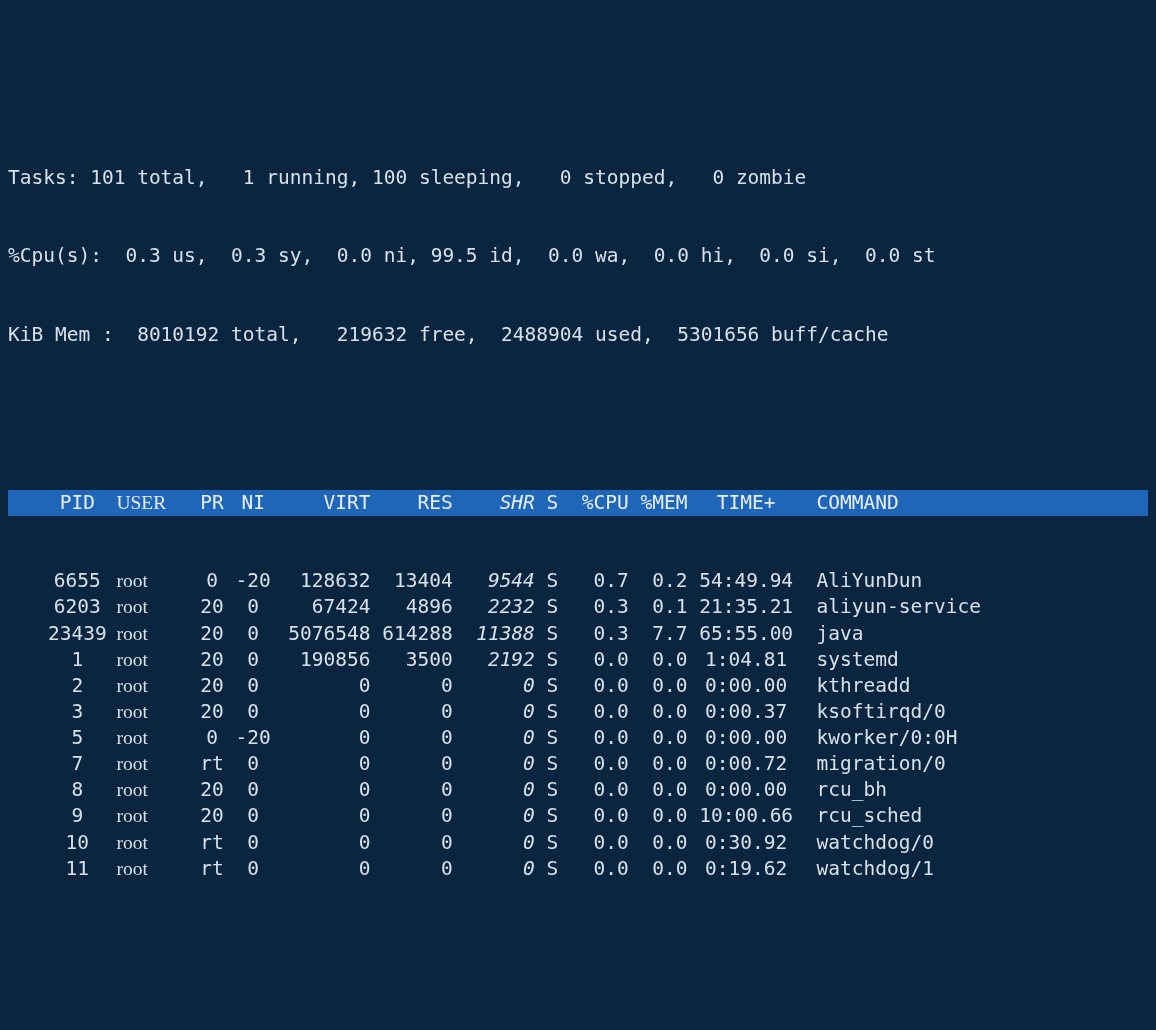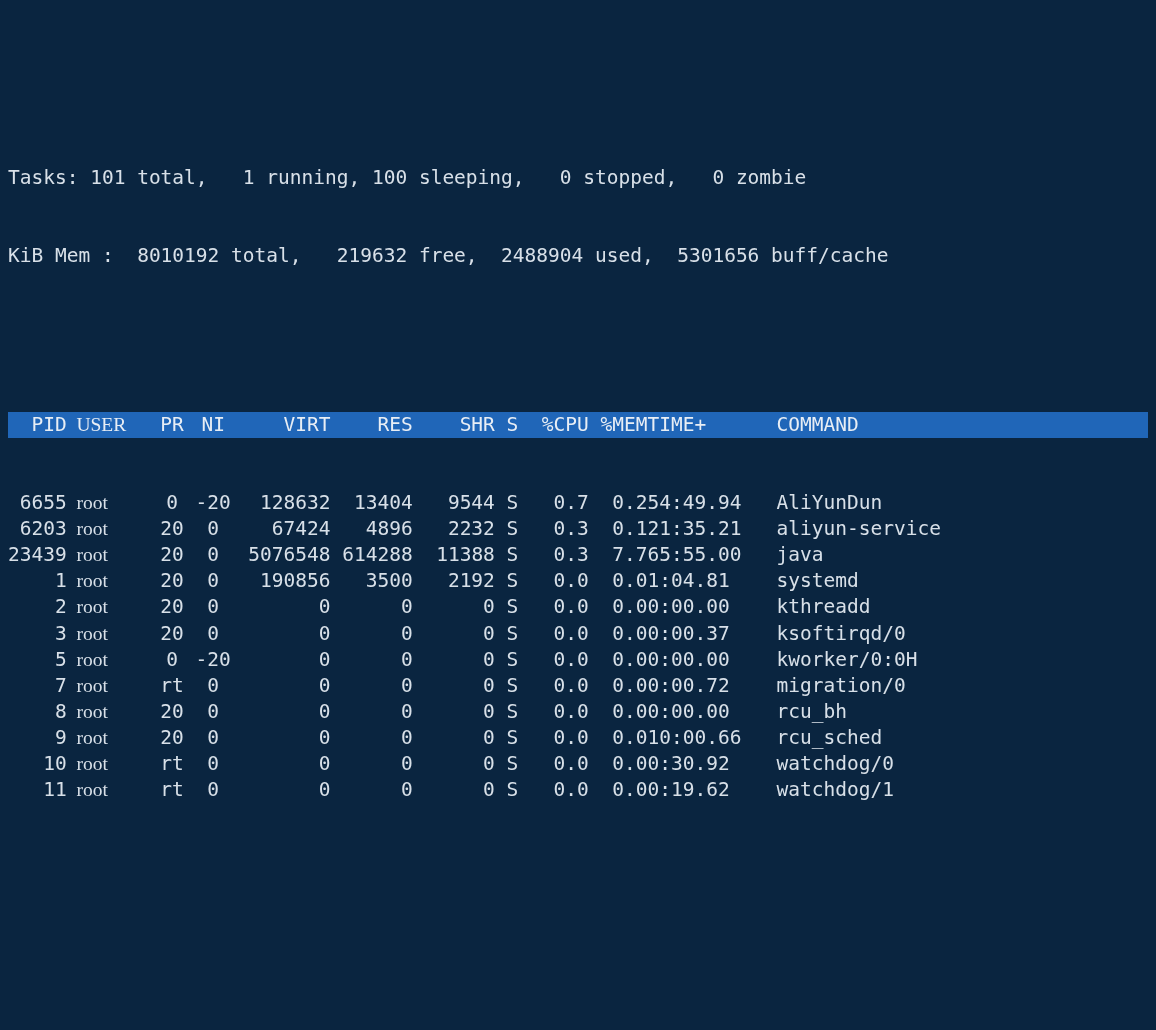--- a/index.html
+++ b/index.html
@@ -18,41 +18,42 @@
     }
     .header-row {
       background-color: #2066b8;
       color: #e8eef5;
       display: inline-block;
       padding-left: 0;
     }
     .header-row, .process-row {
       display: block;
     }
-    .col-pid    { display:inline-block; width: 5ch; text-align:right; }
+    .col-pid    { display:inline-block; width: 5ch; text-align:center;padding-left:40px; }
     .col-user   { display:inline-block; width: 9ch; text-align:left; padding-left:1ch; box-sizing:border-box;font-family:Liberation Serif, serif;}
     .col-pr     { display:inline-block; width: 3ch; text-align:center; }
     .col-ni     { display:inline-block; width: 4ch; text-align:center; }
     .col-virt   { display:inline-block; width: 8ch; text-align:right; }
     .col-res    { display:inline-block; width: 7ch; text-align:right; }
-    .col-shr    { display:inline-block; width: 7ch; text-align:right; }
+    .col-shr    { display:inline-block; width: 7ch; text-align:right;font-style:italic; }
     .col-s      { display:inline-block; width: 2ch; text-align:left; padding-left:1ch; box-sizing:border-box;}
     .col-cpu    { display:inline-block; width: 6ch; text-align:right; }
     .col-mem    { display:inline-block; width: 5ch; text-align:right; }
-    .col-time   { display:inline-block; width:10ch; text-align:left; }
+    .col-time   { display:inline-block; width:10ch; text-align:center; }
     .col-cmd    { display:inline-block; padding-left:1ch; text-align:left; }
     .spacer     { height: 0.6em; }
   </style>
 </head>
 <body>
 
 
 
 <div>
   <span class="summary-line">Tasks: 101 total,   1 running, 100 sleeping,   0 stopped,   0 zombie</span>
+  <span class="summary-line">%Cpu(s):  0.3 us,  0.3 sy,  0.0 ni, 99.5 id,  0.0 wa,  0.0 hi,  0.0 si,  0.0 st</span>
   <span class="summary-line">KiB Mem :  8010192 total,   219632 free,  2488904 used,  5301656 buff/cache</span>
 </div>
 
 <div class="spacer"></div>
 
 <div class="header-row"><span class="col-pid">PID</span><span class="col-user">USER</span><span class="col-pr">PR</span><span class="col-ni">NI</span><span class="col-virt">VIRT</span><span class="col-res">RES</span><span class="col-shr">SHR</span><span class="col-s">S</span><span class="col-cpu">%CPU</span><span class="col-mem">%MEM</span><span class="col-time">TIME+</span><span class="col-cmd">COMMAND</span></div>
 
 <div id="process-list"><div class="process-row"><span class="col-pid">6655</span><span class="col-user">root</span><span class="col-pr">0</span><span class="col-ni">-20</span><span class="col-virt">128632</span><span class="col-res">13404</span><span class="col-shr">9544</span><span class="col-s">S</span><span class="col-cpu">0.7</span><span class="col-mem">0.2</span><span class="col-time">54:49.94</span><span class="col-cmd">AliYunDun</span></div><div class="process-row"><span class="col-pid">6203</span><span class="col-user">root</span><span class="col-pr">20</span><span class="col-ni">0</span><span class="col-virt">67424</span><span class="col-res">4896</span><span class="col-shr">2232</span><span class="col-s">S</span><span class="col-cpu">0.3</span><span class="col-mem">0.1</span><span class="col-time">21:35.21</span><span class="col-cmd">aliyun-service</span></div><div class="process-row"><span class="col-pid">23439</span><span class="col-user">root</span><span class="col-pr">20</span><span class="col-ni">0</span><span class="col-virt">5076548</span><span class="col-res">614288</span><span class="col-shr">11388</span><span class="col-s">S</span><span class="col-cpu">0.3</span><span class="col-mem">7.7</span><span class="col-time">65:55.00</span><span class="col-cmd">java</span></div><div class="process-row"><span class="col-pid">1</span><span class="col-user">root</span><span class="col-pr">20</span><span class="col-ni">0</span><span class="col-virt">190856</span><span class="col-res">3500</span><span class="col-shr">2192</span><span class="col-s">S</span><span class="col-cpu">0.0</span><span class="col-mem">0.0</span><span class="col-time">1:04.81</span><span class="col-cmd">systemd</span></div><div class="process-row"><span class="col-pid">2</span><span class="col-user">root</span><span class="col-pr">20</span><span class="col-ni">0</span><span class="col-virt">0</span><span class="col-res">0</span><span class="col-shr">0</span><span class="col-s">S</span><span class="col-cpu">0.0</span><span class="col-mem">0.0</span><span class="col-time">0:00.00</span><span class="col-cmd">kthreadd</span></div><div class="process-row"><span class="col-pid">3</span><span class="col-user">root</span><span class="col-pr">20</span><span class="col-ni">0</span><span class="col-virt">0</span><span class="col-res">0</span><span class="col-shr">0</span><span class="col-s">S</span><span class="col-cpu">0.0</span><span class="col-mem">0.0</span><span class="col-time">0:00.37</span><span class="col-cmd">ksoftirqd/0</span></div><div class="process-row"><span class="col-pid">5</span><span class="col-user">root</span><span class="col-pr">0</span><span class="col-ni">-20</span><span class="col-virt">0</span><span class="col-res">0</span><span class="col-shr">0</span><span class="col-s">S</span><span class="col-cpu">0.0</span><span class="col-mem">0.0</span><span class="col-time">0:00.00</span><span class="col-cmd">kworker/0:0H</span></div><div class="process-row"><span class="col-pid">7</span><span class="col-user">root</span><span class="col-pr">rt</span><span class="col-ni">0</span><span class="col-virt">0</span><span class="col-res">0</span><span class="col-shr">0</span><span class="col-s">S</span><span class="col-cpu">0.0</span><span class="col-mem">0.0</span><span class="col-time">0:00.72</span><span class="col-cmd">migration/0</span></div><div class="process-row"><span class="col-pid">8</span><span class="col-user">root</span><span class="col-pr">20</span><span class="col-ni">0</span><span class="col-virt">0</span><span class="col-res">0</span><span class="col-shr">0</span><span class="col-s">S</span><span class="col-cpu">0.0</span><span class="col-mem">0.0</span><span class="col-time">0:00.00</span><span class="col-cmd">rcu_bh</span></div><div class="process-row"><span class="col-pid">9</span><span class="col-user">root</span><span class="col-pr">20</span><span class="col-ni">0</span><span class="col-virt">0</span><span class="col-res">0</span><span class="col-shr">0</span><span class="col-s">S</span><span class="col-cpu">0.0</span><span class="col-mem">0.0</span><span class="col-time">10:00.66</span><span class="col-cmd">rcu_sched</span></div><div class="process-row"><span class="col-pid">10</span><span class="col-user">root</span><span class="col-pr">rt</span><span class="col-ni">0</span><span class="col-virt">0</span><span class="col-res">0</span><span class="col-shr">0</span><span class="col-s">S</span><span class="col-cpu">0.0</span><span class="col-mem">0.0</span><span class="col-time">0:30.92</span><span class="col-cmd">watchdog/0</span></div><div class="process-row"><span class="col-pid">11</span><span class="col-user">root</span><span class="col-pr">rt</span><span class="col-ni">0</span><span class="col-virt">0</span><span class="col-res">0</span><span class="col-shr">0</span><span class="col-s">S</span><span class="col-cpu">0.0</span><span class="col-mem">0.0</span><span class="col-time">0:19.62</span><span class="col-cmd">watchdog/1</span></div></div>
 
 

